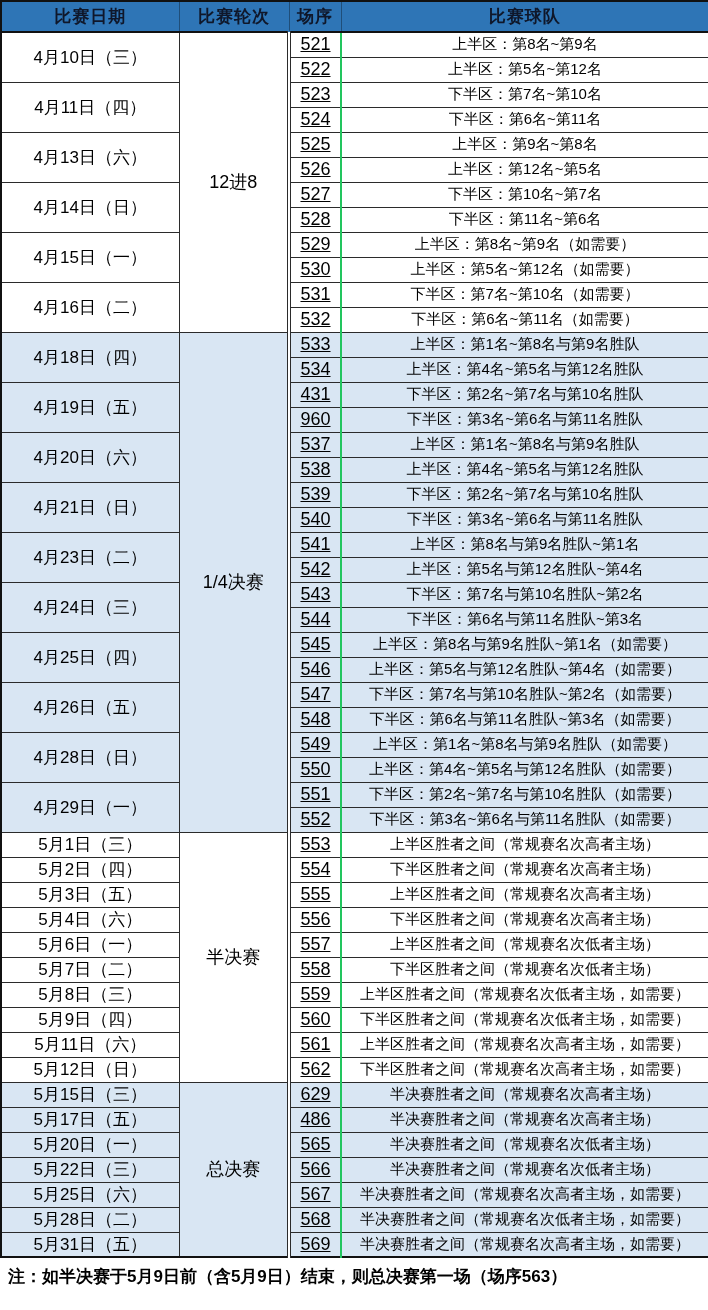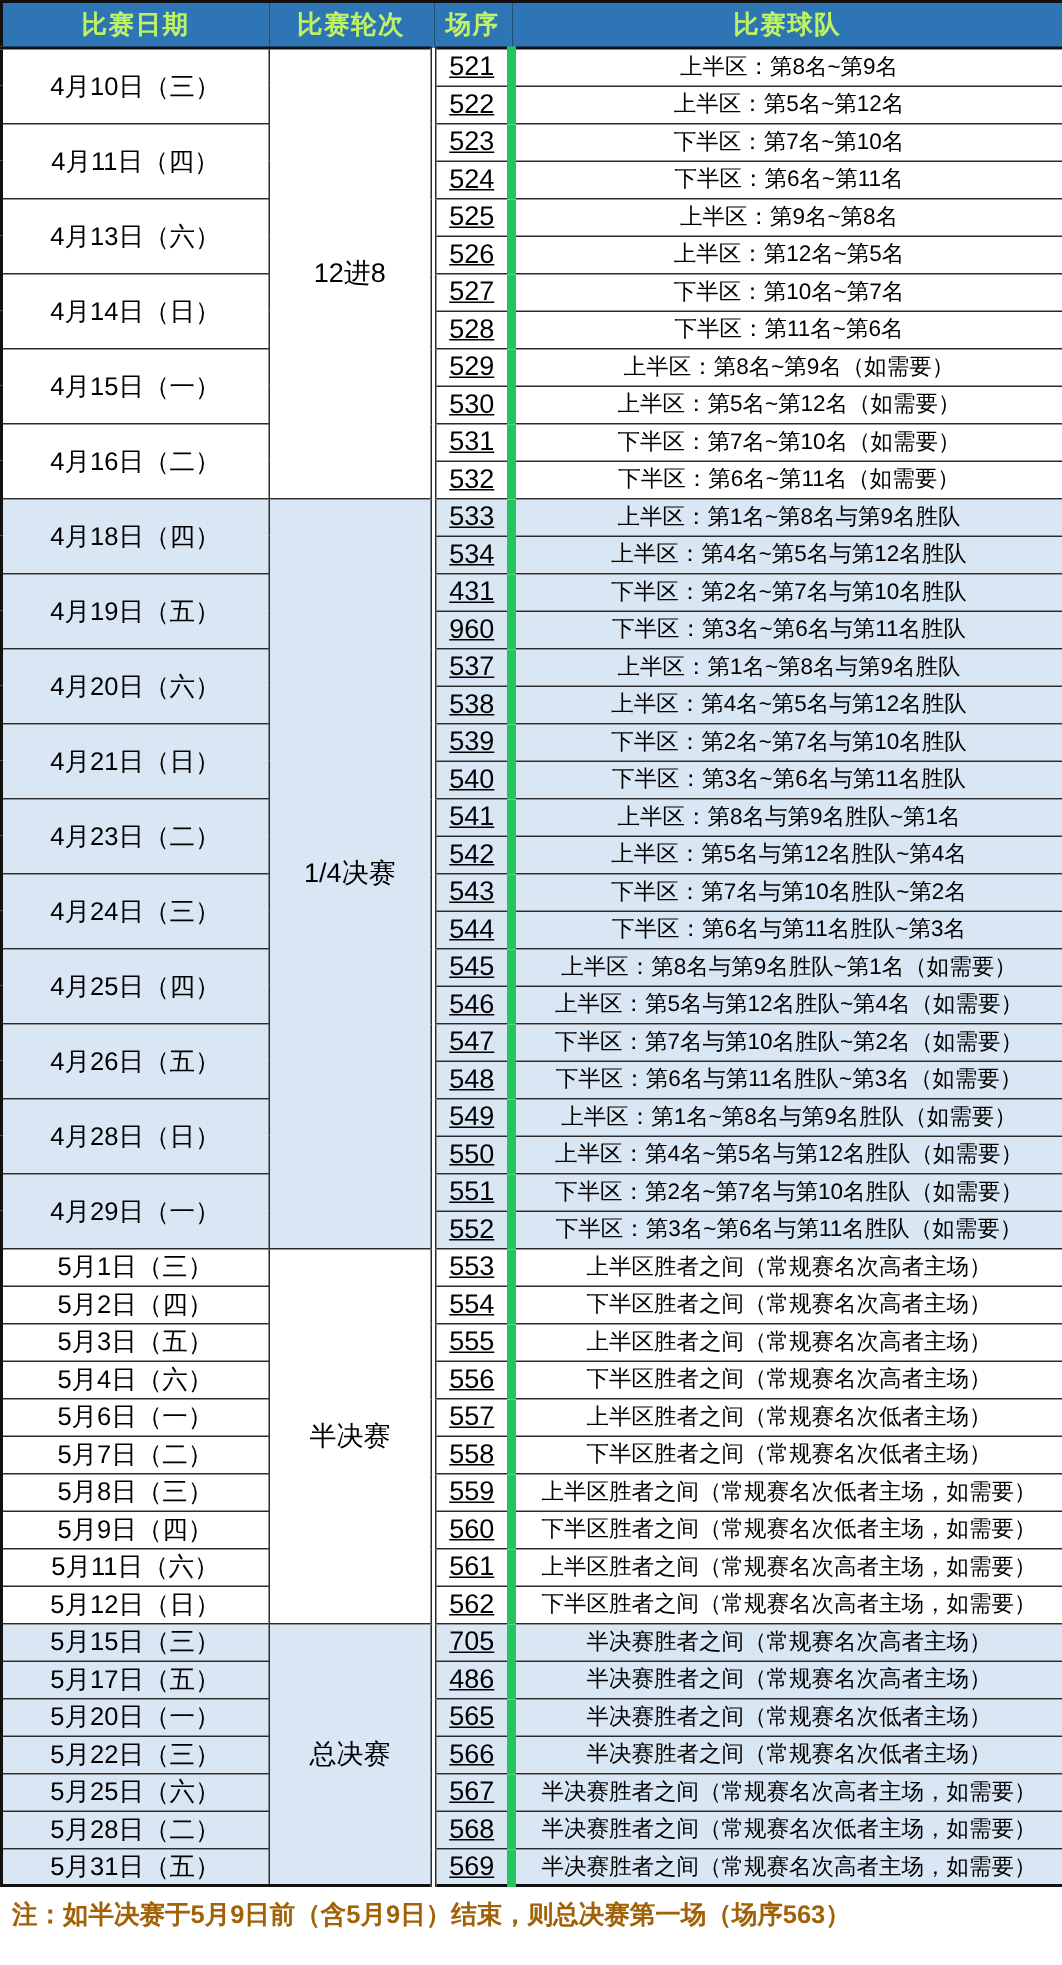--- a/index.html
+++ b/index.html
@@ -18,21 +18,21 @@
     table-layout: fixed;
     border: 2px solid #111;
   }
   col.c-date  { width: 178px; }
   col.c-round { width: 110px; }
   col.c-no    { width: 52px; }
   col.c-teams { width: 368px; }
 
   thead th {
     background: #2e75b6;
-    color: #bef264;
+    color: #0f172a;
     font-size: 17px;
     font-weight: bold;
     height: 27px;
     border: 1px solid #1f4e79;
     border-bottom: 2px solid #111;
     text-align: center;
     vertical-align: middle;
     letter-spacing: 1px;
   }
 
@@ -48,31 +48,31 @@
   }
   td.date-cell  { font-size: 17px; margin-top: 12px; }
   td.round-cell { font-size: 18px; margin-left: 39px; }
   td.no-cell    {
     font-size: 18px;
     border-left: 4px double #2b2b2b;
     text-decoration: underline;
   }
   td.teams-cell {
     font-size: 15px;
-    border-left: 6px solid #22c55e;
+    border-left: 2px solid #22c55e;
   }
   .bg-white { background: #ffffff; }
   .bg-blue  { background: #d9e6f3; }
 
   .note {
     padding: 7px 8px 0 8px;
     font-size: 17px;
     font-weight: 600;
     line-height: 23px;
-    color: #a16207;
+    color: #000000;
     white-space: nowrap;
   }
 </style>
 </head>
 <body>
 
 <table class="schedule">
   <colgroup>
     <col class="c-date">
     <col class="c-round">
@@ -281,21 +281,21 @@
         <td class="teams-cell bg-white">上半区胜者之间（常规赛名次高者主场，如需要）</td>
       </tr>
       <tr>
         <td class="date-cell bg-white" rowspan="1">5月12日（日）</td>
         <td class="no-cell bg-white">562</td>
         <td class="teams-cell bg-white">下半区胜者之间（常规赛名次高者主场，如需要）</td>
       </tr>
       <tr>
         <td class="date-cell bg-blue" rowspan="1">5月15日（三）</td>
         <td class="round-cell bg-blue" rowspan="7">总决赛</td>
-        <td class="no-cell bg-blue">705</td>
+        <td class="no-cell bg-blue">629</td>
         <td class="teams-cell bg-blue">半决赛胜者之间（常规赛名次高者主场）</td>
       </tr>
       <tr>
         <td class="date-cell bg-blue" rowspan="1">5月17日（五）</td>
         <td class="no-cell bg-blue">486</td>
         <td class="teams-cell bg-blue">半决赛胜者之间（常规赛名次高者主场）</td>
       </tr>
       <tr>
         <td class="date-cell bg-blue" rowspan="1">5月20日（一）</td>
         <td class="no-cell bg-blue">565</td>

